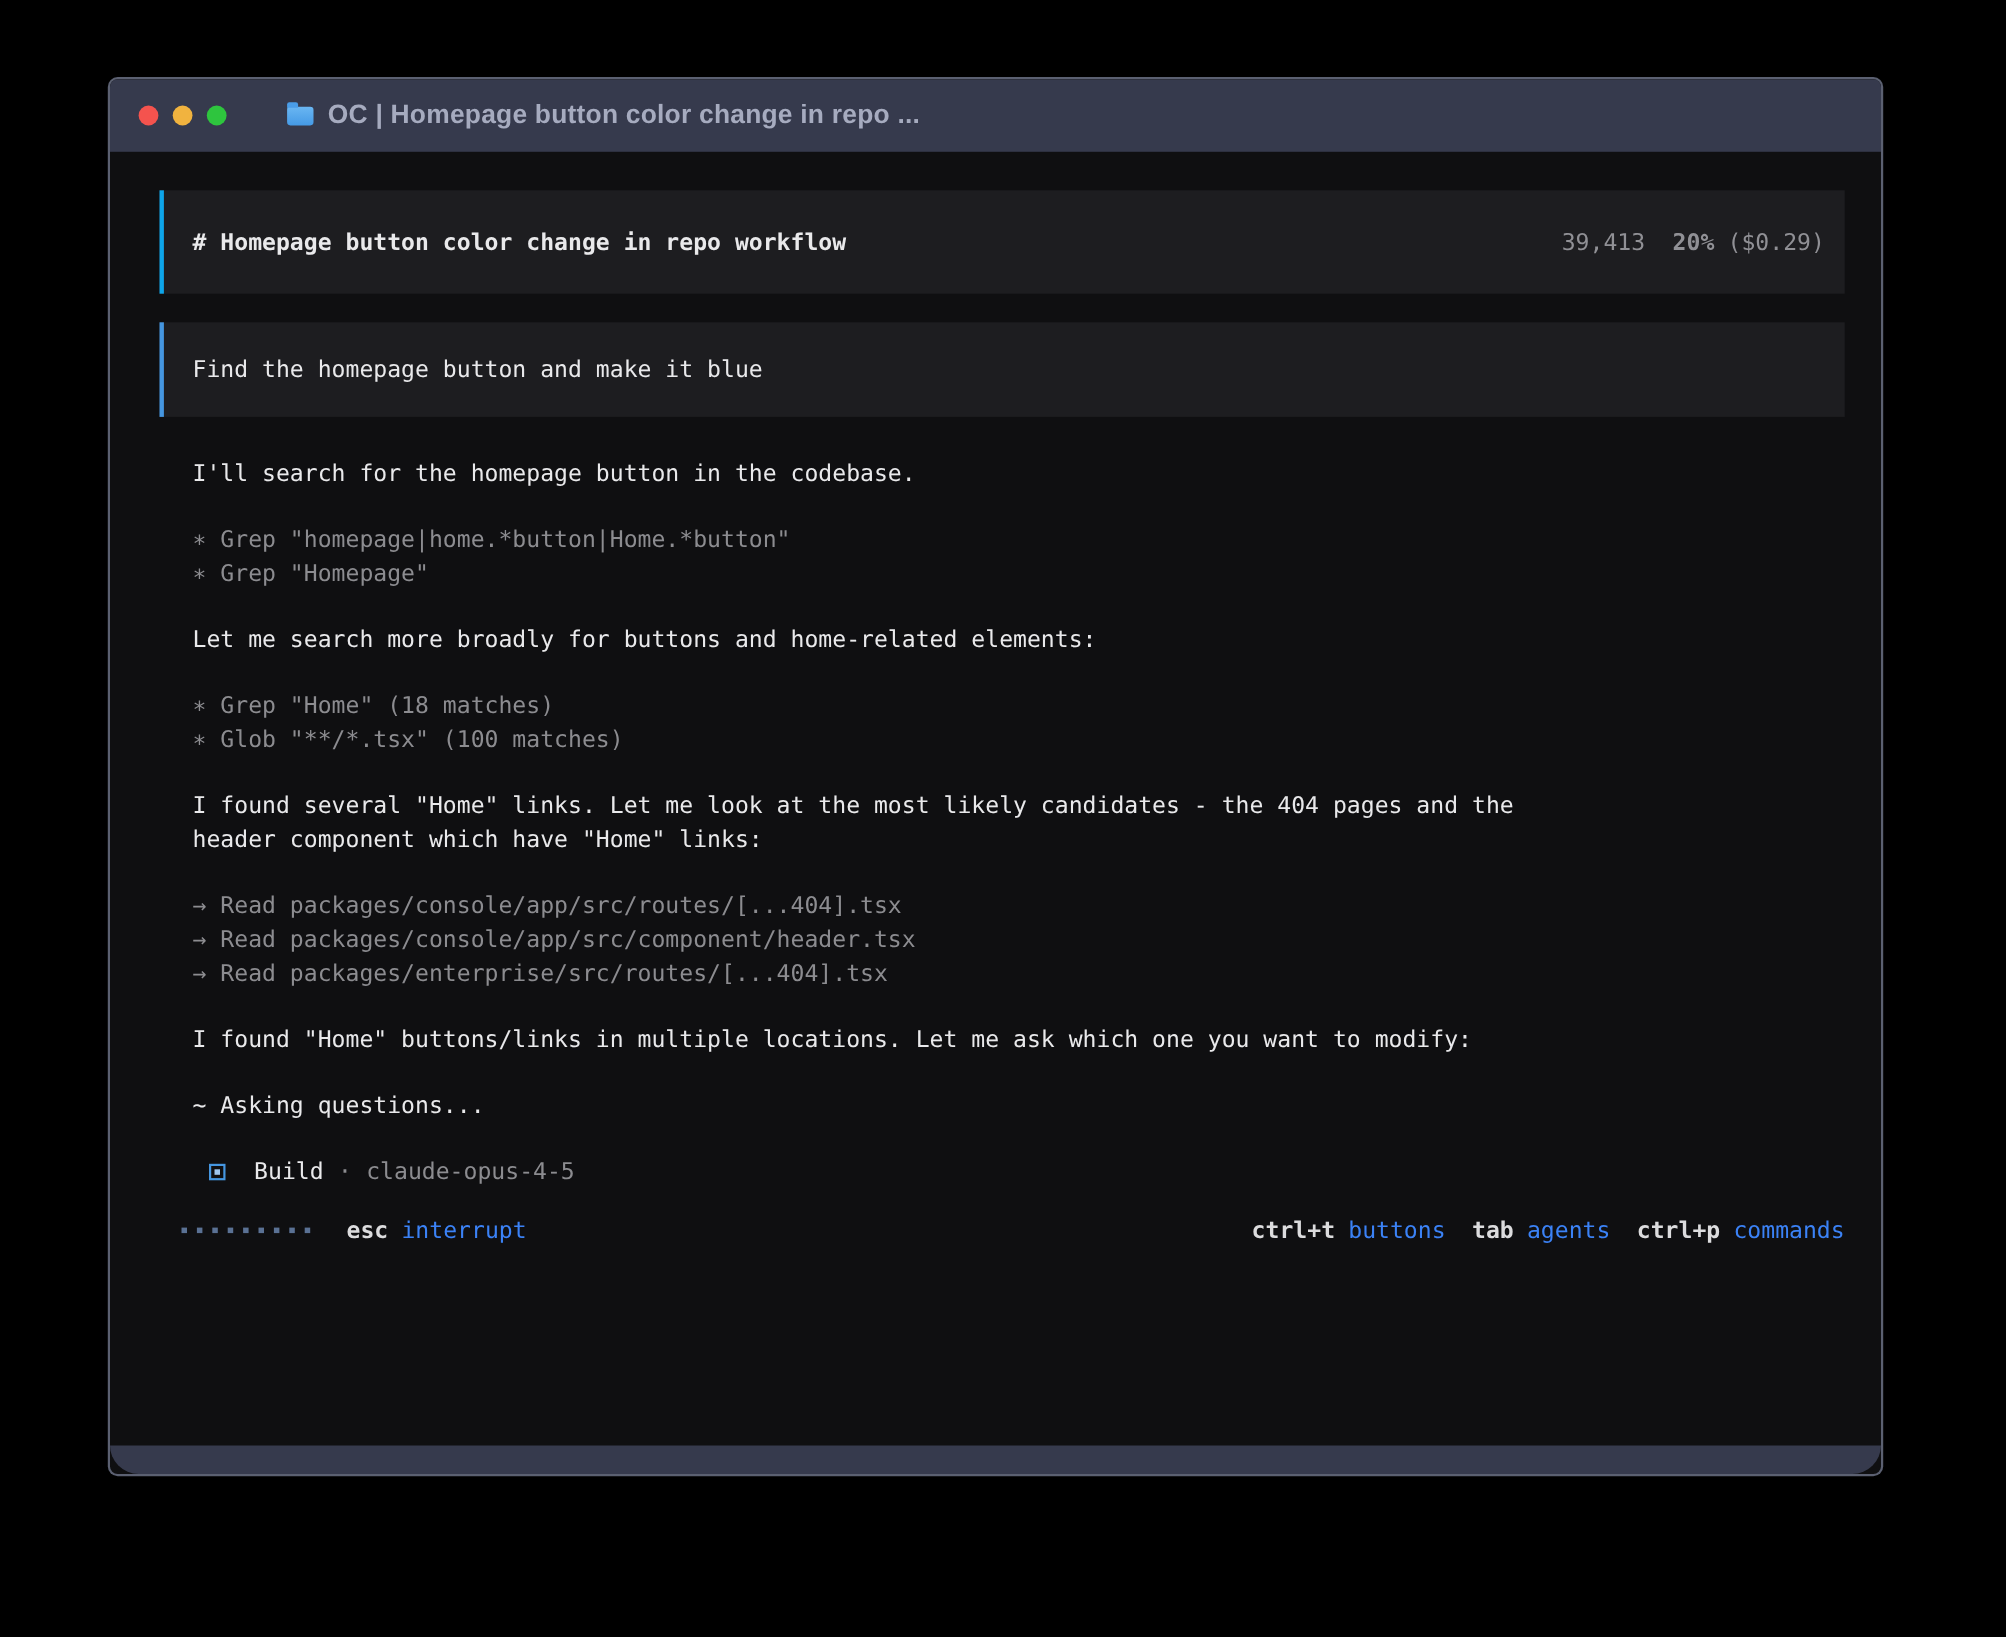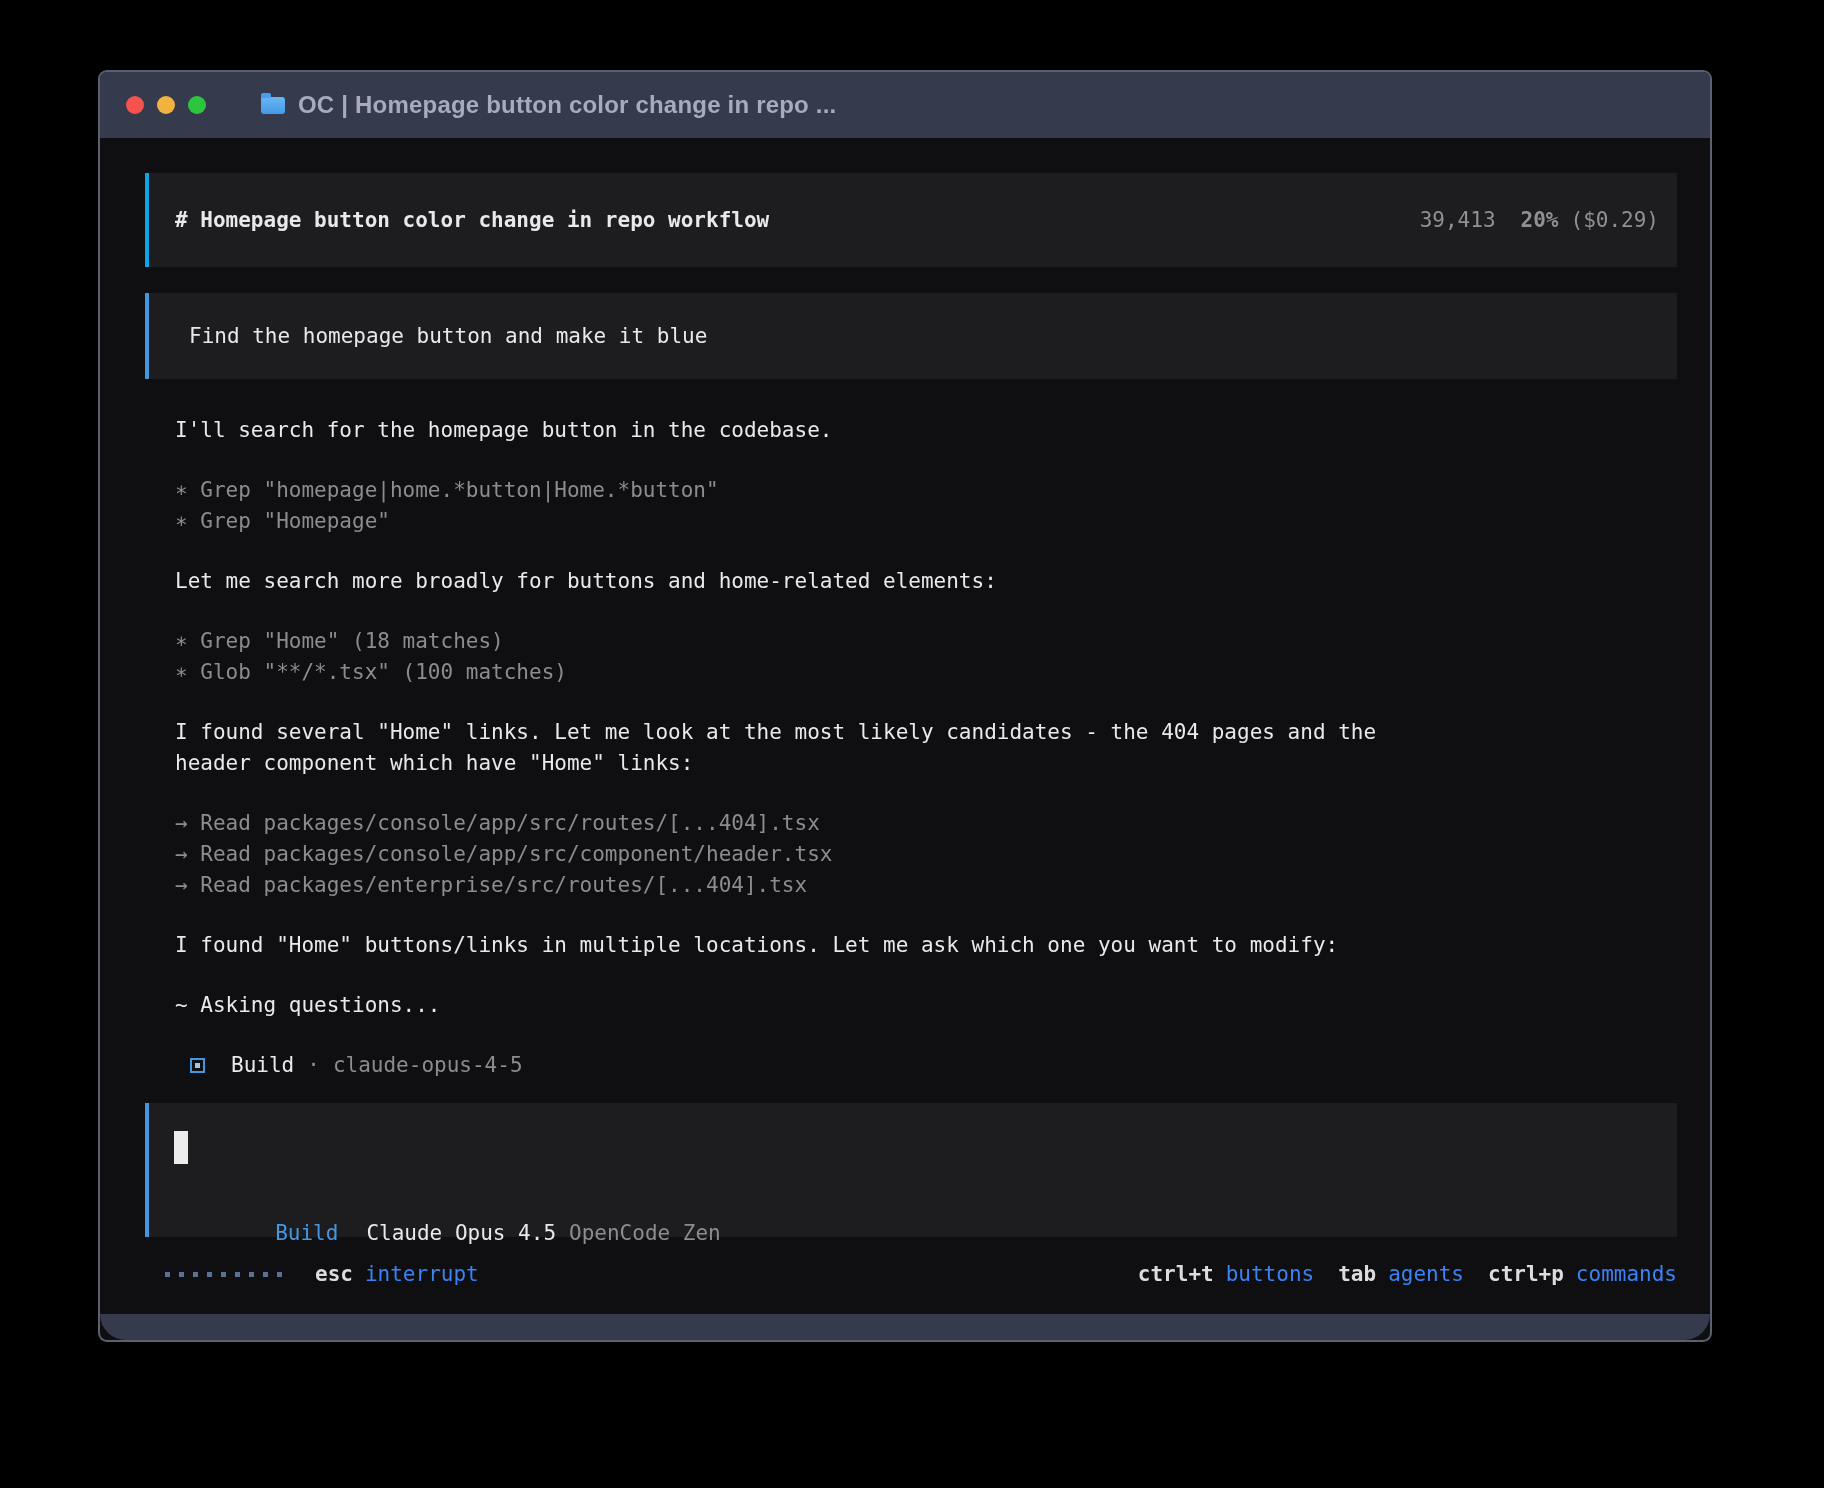--- a/index.html
+++ b/index.html
@@ -51,21 +51,21 @@
     height:94px; display:flex; align-items:center; justify-content:space-between;
     padding:0 18px 0 26px;
   }
   .session-title { font-weight:700; color:#e9e9eb; white-space:pre; }
   .session-stats { color:#909095; white-space:pre; }
   .session-stats .pct  { margin-left:25px;font-weight:bold; }
   .session-stats .cost { margin-left:12px; }
 
   .user-box {
     height:86px; margin-top:26px; display:flex; align-items:center;
-    padding-left:40px;
+    padding-left:26px;
   }
   .user-box span { white-space:pre; }
 
   .transcript { margin-top:36px; padding-left:30px; }
   .block + .block { margin-top:29px; }
   .tline { height:31px; line-height:31px; white-space:pre; color:#e9e9eb; }
   .tline.muted { color:#8c8c90; }
 
   .status-line { display:flex; align-items:center; height:31px; line-height:31px; }
   .build-icon {
@@ -162,26 +162,20 @@
         <div class="tline">~ Asking questions...</div>
       </div>
       <div class="block status-line">
         <span class="build-icon"></span>
         <span class="agent">Build</span>
         <span class="sep">·</span>
         <span class="model">claude-opus-4-5</span>
       </div>
     </div>
 
-    <div class="box input-box blue-border">
-      <div class="cursor"></div>
-      <div class="editor-meta">
-        <span class="mode">Build</span><span class="emodel">Claude Opus 4.5</span><span class="provider">OpenCode Zen</span>
-      </div>
-    </div>
 
     <div class="statusbar">
       <div class="sb-left">
         <span class="spinner">
           <span></span>
             <span></span>
             <span></span>
             <span></span>
             <span></span>
             <span></span>

